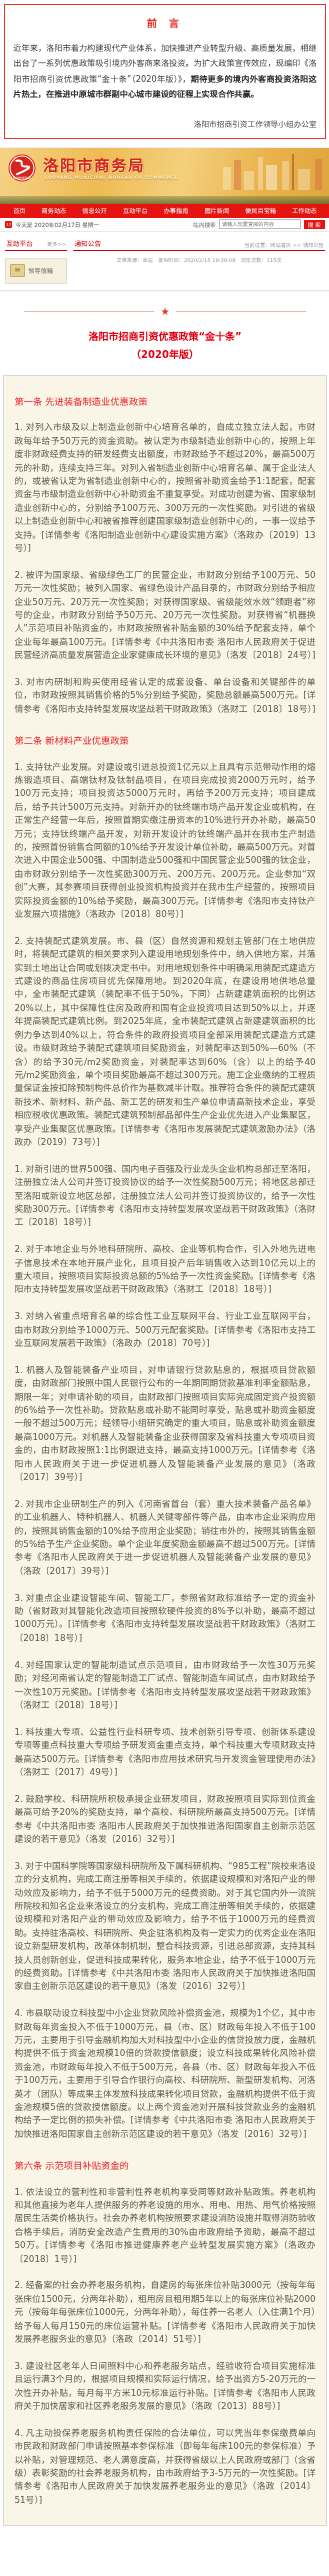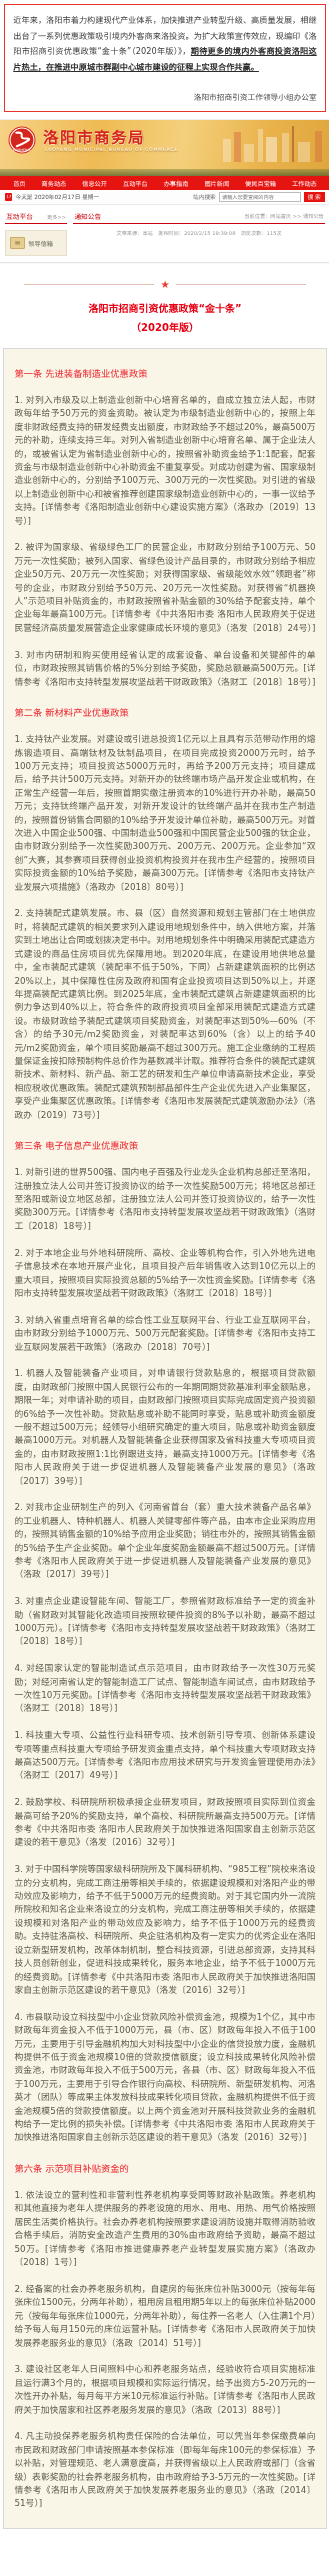--- a/index.html
+++ b/index.html
@@ -3,21 +3,21 @@
 <meta charset="utf-8">
 <title>洛阳市招商引资优惠政策“金十条”（2020年版）</title>
 <style>
   html,body{margin:0;padding:0;background:#ffffff;}
   body{width:330px;font-family:"DejaVu Sans","Liberation Sans",sans-serif;color:#333;}
 
   
   .preface-box{margin:4.1px 4.1px 7.2px;border:1px solid #e8352b;padding:8.2px 8.2px 9.3px;background:#fff;}
   .preface-title{color:#e8352b;text-align:center;font-size:10.3px;font-weight:bold;letter-spacing:4.1px;margin:2.1px 0 10.3px;}
   .preface-body{font-size:8.2px;line-height:15.5px;text-align:justify;color:#3d3d3d;margin:0;}
-  .preface-body b{color:#2c2c2c;text-decoration:underline;}
+  .preface-body b{color:#2c2c2c;}
   .preface-sign{text-align:right;font-size:7.7px;color:#4a4a4a;margin-top:15.5px;}
 
   
   .site-shot{border-top:0.5px solid #eee;border-bottom:0.5px solid #e5e5e5;box-shadow:0 0.5px 1.5px rgba(0,0,0,.08);}
   .banner{position:relative;height:56px;overflow:hidden;
     background:linear-gradient(100deg,#f6d286 0%,#eebb54 30%,#f4d07c 55%,#e9b24a 80%,#e0a63e 100%);}
   .banner::after{content:"";position:absolute;left:0;right:0;bottom:0;height:7.7px;
     background:linear-gradient(180deg,rgba(120,130,60,.45),rgba(70,85,40,.7));}
   .logo-wrap{position:absolute;left:8.2px;top:6.2px;}
   .banner-title{position:absolute;left:43px;top:5.2px;font-size:15.5px;font-weight:bold;color:#d5261d;
@@ -44,21 +44,21 @@
   .side{width:62px;flex:none;}
   .side-head{display:flex;justify-content:space-between;align-items:baseline;border-bottom:1px solid #c7000b;
     padding:2.1px 1px;font-size:6.7px;color:#c7000b;}
   .side-more{font-size:5.2px;color:#999;cursor:pointer;}
   .mailbox{margin-top:6.2px;background:#f5f0df;border:0.5px solid #e7e0c8;height:24px;display:flex;
     align-items:center;gap:3.6px;padding:0 4.1px;font-size:6.2px;color:#6b6b5e;cursor:pointer;}
   .mailbox-icon{width:12.4px;height:10.3px;background:#e6cf92;border:0.5px solid #c9ad66;border-radius:1px;
     color:#7a5c1e;font-size:6.2px;line-height:10.3px;text-align:center;flex:none;}
 
   .main-col{flex:1;min-width:0;}
-  .main-head{display:flex;justify-content:space-between;align-items:center;border-bottom:1px solid #c7000b;padding:2.1px 1px;}
+  .main-head{display:flex;justify-content:space-between;align-items:flex-end;border-bottom:1px solid #c7000b;padding:2.1px 1px;}
   .section-title{color:#c7000b;font-size:6.7px;}
   .crumb{font-size:5.2px;color:#999;}
   .crumb a{color:#999;text-decoration:none;cursor:pointer;}
   .article-title-box{border:1px solid #d4342c;margin:8.2px auto 0;padding:3.6px 7.2px;width:fit-content;
     max-width:96%;font-size:8.2px;font-weight:bold;color:#1f1f1f;text-align:center;}
   .article-meta{text-align:center;font-size:5.2px;color:#9a9a9a;margin:4.6px 0 2.1px;}
 
   
   .star-divider{display:flex;align-items:center;gap:6.2px;margin:15.5px 24px 11.3px;}
   .star-divider .line{flex:1;height:0.5px;background:#e5bcb0;}
@@ -67,20 +67,21 @@
 
   
   .content-box{margin:0 3.1px 6.2px;border:0.5px solid #d8d8d8;background:#f9f6e8;padding:1px 10.3px 17.5px;}
   .chapter-heading{color:#ed1c24;font-size:9.3px;font-weight:normal;margin:17.5px 0 0;line-height:13.4px;}
   .policy-item{font-size:8.8px;line-height:13.4px;color:#5d5a4c;text-align:justify;margin:13.4px 0 0;}
 </style>
 </head>
 <body>
 
 <div class="preface-box">
+  <div class="preface-title">前 言</div>
   <p class="preface-body"><span>近年来，洛阳市着力构建现代产业体系，加快推进产业转型升级、高质量发展，相继出台了一系列优惠政策吸引境内外客商来洛投资。为扩大政策宣传效应，现编印《洛阳市招商引资优惠政策“金十条”（2020年版）》，</span><b>期待更多的境内外客商投资洛阳这片热土，在推进中原城市群副中心城市建设的征程上实现合作共赢。</b></p>
   <div class="preface-sign">洛阳市招商引资工作领导小组办公室</div>
 </div>
 
 <div class="site-shot">
   <div class="banner">
     <span class="logo-wrap">
       <svg width="28" height="28" viewBox="0 0 54 54" aria-hidden="true">
         <circle cx="27" cy="27" r="26" fill="#d5261d"></circle>
         <circle cx="27" cy="27" r="23" fill="none" stroke="#ffffff" stroke-width="2"></circle>
@@ -158,21 +159,20 @@
 
 <div class="content-box">
   <div id="chapters">
       <h3 class="chapter-heading">第一条 先进装备制造业优惠政策</h3>
       <p class="policy-item">1. 对列入市级及以上制造业创新中心培育名单的，自成立独立法人起，市财政每年给予50万元的资金资助。被认定为市级制造业创新中心的，按照上年度非财政经费支持的研发经费支出额度，市财政给予不超过20%，最高500万元的补助，连续支持三年。对列入省制造业创新中心培育名单、属于企业法人的，或被省认定为省制造业创新中心的，按照省补助资金给予1:1配套，配套资金与市级制造业创新中心补助资金不重复享受。对成功创建为省、国家级制造业创新中心的，分别给予100万元、300万元的一次性奖励。对引进的省级以上制造业创新中心和被省推荐创建国家级制造业创新中心的，一事一议给予支持。[详情参考《洛阳制造业创新中心建设实施方案》（洛政办〔2019〕13号）]</p>
       <p class="policy-item">2. 被评为国家级、省级绿色工厂的民营企业，市财政分别给予100万元、50万元一次性奖励；被列入国家、省绿色设计产品目录的，市财政分别给予相应企业50万元、20万元一次性奖励；对获得国家级、省级能效水效“领跑者”称号的企业，市财政分别给予50万元、20万元一次性奖励。对获得省“机器换人”示范项目补贴资金的，市财政按照省补贴金额的30%给予配套支持，单个企业每年最高100万元。[详情参考《中共洛阳市委 洛阳市人民政府关于促进民营经济高质量发展营造企业家健康成长环境的意见》（洛发〔2018〕24号）]</p>
       <p class="policy-item">3. 对市内研制和购买使用经省认定的成套设备、单台设备和关键部件的单位，市财政按照其销售价格的5%分别给予奖励，奖励总额最高500万元。[详情参考《洛阳市支持转型发展攻坚战若干财政政策》（洛财工〔2018〕18号）]</p>
       <h3 class="chapter-heading">第二条 新材料产业优惠政策</h3>
       <p class="policy-item">1. 支持钛产业发展。对建设或引进总投资1亿元以上且具有示范带动作用的熔炼锻造项目、高端钛材及钛制品项目，在项目完成投资2000万元时，给予100万元支持；项目投资达5000万元时，再给予200万元支持；项目建成后，给予共计500万元支持。对新开办的钛终端市场产品开发企业或机构，在正常生产经营一年后，按照首期实缴注册资本的10%进行开办补助，最高50万元；支持钛终端产品开发，对新开发设计的钛终端产品并在我市生产制造的，按照首份销售合同额的10%给予开发设计单位补助，最高500万元。对首次进入中国企业500强、中国制造业500强和中国民营企业500强的钛企业，由市财政分别给予一次性奖励300万元、200万元、200万元。企业参加“双创”大赛，其参赛项目获得创业投资机构投资并在我市生产经营的，按照项目实际投资金额的10%给予奖励，最高300万元。[详情参考《洛阳市支持钛产业发展六项措施》（洛政办〔2018〕80号）]</p>
       <p class="policy-item">2. 支持装配式建筑发展。市、县（区）自然资源和规划主管部门在土地供应时，将装配式建筑的相关要求列入建设用地规划条件中，纳入供地方案，并落实到土地出让合同或划拨决定书中。对用地规划条件中明确采用装配式建造方式建设的商品住房项目优先保障用地。到2020年底，在建设用地供地总量中，全市装配式建筑（装配率不低于50%，下同）占新建建筑面积的比例达20%以上，其中保障性住房及政府和国有企业投资项目达到50%以上，并逐年提高装配式建筑比例。到2025年底，全市装配式建筑占新建建筑面积的比例力争达到40%以上，符合条件的政府投资项目全部采用装配式建造方式建设。市级财政给予装配式建筑项目奖励资金，对装配率达到50%—60%（不含）的给予30元/m2奖励资金，对装配率达到60%（含）以上的给予40元/m2奖励资金，单个项目奖励最高不超过300万元。施工企业缴纳的工程质量保证金按扣除预制构件总价作为基数减半计取。推荐符合条件的装配式建筑新技术、新材料、新产品、新工艺的研发和生产单位申请高新技术企业，享受相应税收优惠政策。装配式建筑预制部品部件生产企业优先进入产业集聚区，享受产业集聚区优惠政策。[详情参考《洛阳市发展装配式建筑激励办法》（洛政办〔2019〕73号）]</p>
-      <h3 class="chapter-heading">第三条 电子信息产业优惠政策</h3>
       <p class="policy-item">1. 对新引进的世界500强、国内电子百强及行业龙头企业机构总部迁至洛阳，注册独立法人公司并签订投资协议的给予一次性奖励500万元；将地区总部迁至洛阳或新设立地区总部，注册独立法人公司并签订投资协议的，给予一次性奖励300万元。[详情参考《洛阳市支持转型发展攻坚战若干财政政策》（洛财工〔2018〕18号）]</p>
       <p class="policy-item">2. 对于本地企业与外地科研院所、高校、企业等机构合作，引入外地先进电子信息技术在本地开展产业化，且项目投产后年销售收入达到10亿元以上的重大项目，按照项目实际投资总额的5%给予一次性资金奖励。[详情参考《洛阳市支持转型发展攻坚战若干财政政策》（洛财工〔2018〕18号）]</p>
       <p class="policy-item">3. 对纳入省重点培育名单的综合性工业互联网平台、行业工业互联网平台，由市财政分别给予1000万元、500万元配套奖励。[详情参考《洛阳市支持工业互联网发展若干政策》（洛政办〔2018〕70号）]</p>
       <p class="policy-item">1. 机器人及智能装备产业项目，对申请银行贷款贴息的，根据项目贷款额度，由财政部门按照中国人民银行公布的一年期同期贷款基准利率全额贴息，期限一年；对申请补助的项目，由财政部门按照项目实际完成固定资产投资额的6%给予一次性补助。贷款贴息或补助不能同时享受，贴息或补助资金额度一般不超过500万元；经领导小组研究确定的重大项目，贴息或补助资金额度最高1000万元。对机器人及智能装备企业获得国家及省科技重大专项项目资金的，由市财政按照1:1比例跟进支持，最高支持1000万元。[详情参考《洛阳市人民政府关于进一步促进机器人及智能装备产业发展的意见》（洛政〔2017〕39号）]</p>
       <p class="policy-item">2. 对我市企业研制生产的列入《河南省首台（套）重大技术装备产品名单》的工业机器人、特种机器人、机器人关键零部件等产品，由本市企业采购应用的，按照其销售金额的10%给予应用企业奖励；销往市外的，按照其销售金额的5%给予生产企业奖励。单个企业年度奖励金额最高不超过500万元。[详情参考《洛阳市人民政府关于进一步促进机器人及智能装备产业发展的意见》（洛政〔2017〕39号）]</p>
       <p class="policy-item">3. 对重点企业建设智能车间、智能工厂，参照省财政标准给予一定的资金补助（省财政对其智能化改造项目按照软硬件投资的8%予以补助，最高不超过1000万元）。[详情参考《洛阳市支持转型发展攻坚战若干财政政策》（洛财工〔2018〕18号）]</p>
       <p class="policy-item">4. 对经国家认定的智能制造试点示范项目，由市财政给予一次性30万元奖励；对经河南省认定的智能制造工厂试点、智能制造车间试点，由市财政给予一次性10万元奖励。[详情参考《洛阳市支持转型发展攻坚战若干财政政策》（洛财工〔2018〕18号）]</p>
       <p class="policy-item">1. 科技重大专项、公益性行业科研专项、技术创新引导专项、创新体系建设专项等重点科技重大专项给予研发资金重点支持，单个科技重大专项财政支持最高达500万元。[详情参考《洛阳市应用技术研究与开发资金管理使用办法》（洛财工〔2017〕49号）]</p>
       <p class="policy-item">2. 鼓励学校、科研院所积极承接企业研发项目，财政按照项目实际到位资金最高可给予20%的奖励支持，单个高校、科研院所最高支持500万元。[详情参考《中共洛阳市委 洛阳市人民政府关于加快推进洛阳国家自主创新示范区建设的若干意见》（洛发〔2016〕32号）]</p>
       <p class="policy-item">3. 对于中国科学院等国家级科研院所及下属科研机构、“985工程”院校来洛设立的分支机构，完成工商注册等相关手续的，依据建设规模和对洛阳产业的带动效应及影响力，给予不低于5000万元的经费资助。对于其它国内外一流院所院校和知名企业来洛设立的分支机构，完成工商注册等相关手续的，依据建设规模和对洛阳产业的带动效应及影响力，给予不低于1000万元的经费资助。支持驻洛高校、科研院所、央企驻洛机构及有一定实力的优秀企业在洛阳设立新型研发机构，改革体制机制，整合科技资源，引进总部资源，支持其科技人员创新创业，促进科技成果转化，服务本地企业，给予不低于1000万元的经费资助。[详情参考《中共洛阳市委 洛阳市人民政府关于加快推进洛阳国家自主创新示范区建设的若干意见》（洛发〔2016〕32号）]</p>

